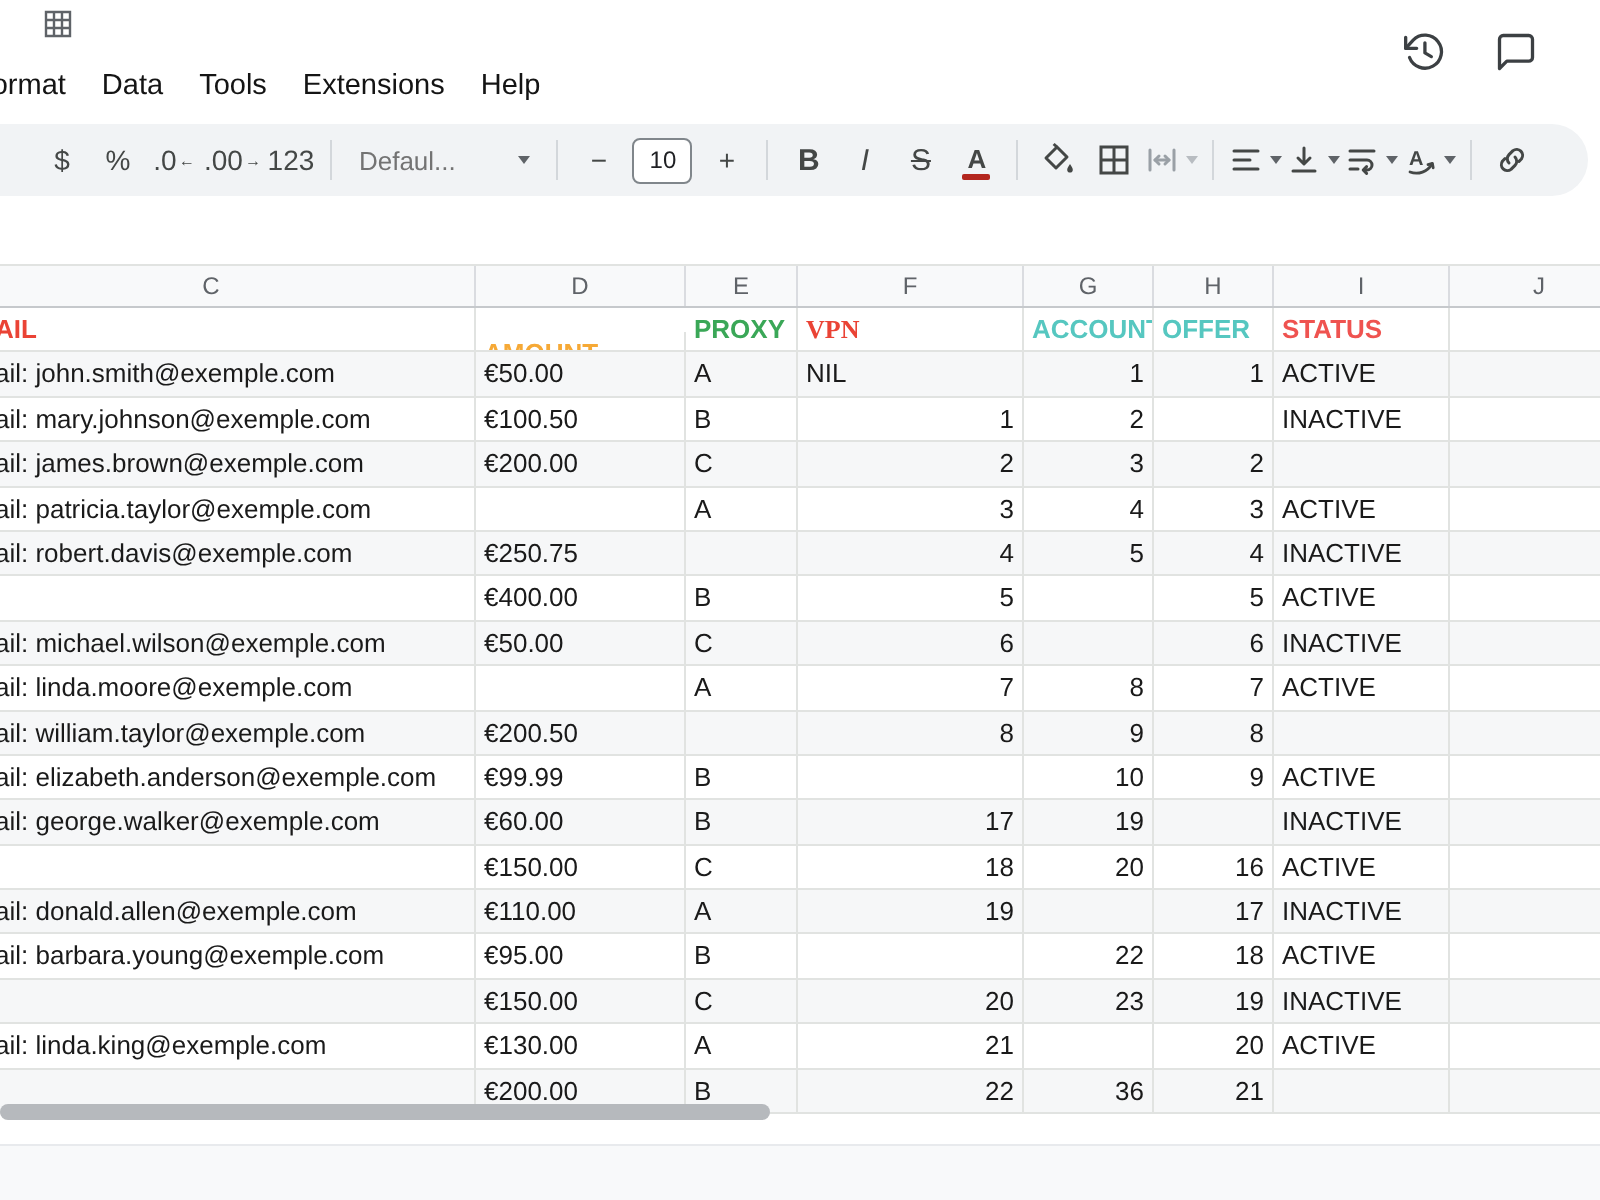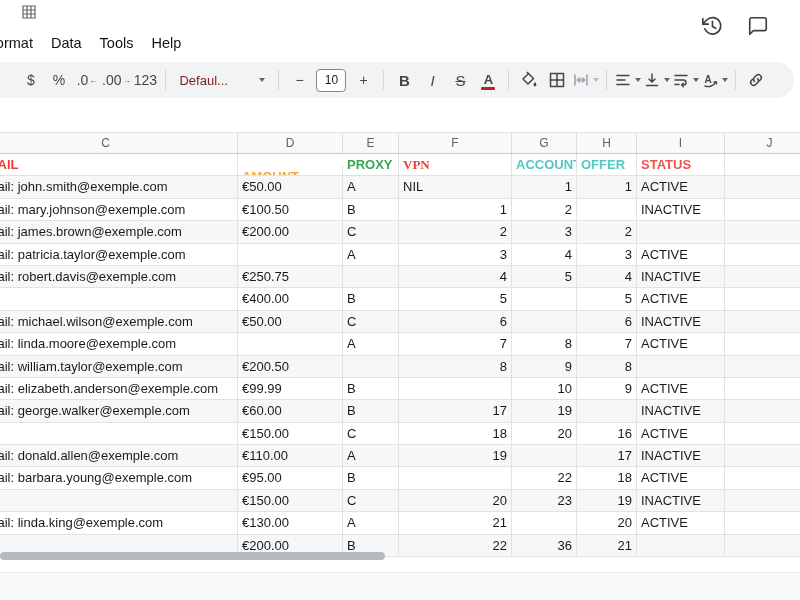--- a/index.html
+++ b/index.html
@@ -20,21 +20,21 @@
   .icon-btn.comment { left:738px; }
   
   .toolbar { position:absolute; left:-40px; right:6px; top:62px; height:36px;
              background:#f1f3f5; border-radius:18px; display:flex; align-items:center;
              padding:0 8px 0 58px; box-sizing:border-box; gap:2px; }
   .tbtn { min-width:26px; height:26px; display:flex; align-items:center; justify-content:center;
           border-radius:4px; color:#444746; font-size:14px; white-space:nowrap; }
   .tbtn svg { display:block; }
   .tsep { width:1px; height:20px; background:#d3d7db; margin:0 5px; flex:none; }
   .arr { font-size:8px; margin-left:1px; color:#444746; }
-  .font-family-btn { width:86px; justify-content:space-between; padding:0 6px; font-size:13px; color:#7f1d1d;text-align:center; }
+  .font-family-btn { width:86px; justify-content:space-between; padding:0 6px; font-size:13px; color:#737373;text-align:center; }
   .caret { width:0; height:0; border-left:3.5px solid transparent; border-right:3.5px solid transparent;
            border-top:4px solid #5f6368; margin-left:3px; flex:none; }
   .size-box { width:28px; height:21px; border:1px solid #80868b; border-radius:4px; background:#fff;
               display:flex; align-items:center; justify-content:center; font-size:12px; color:#202124; margin:0 2px; }
   .bold-btn { font-weight:700; font-size:15px; }
   .italic-btn { font-style:italic; font-size:15px; }
   .strike-btn { text-decoration:line-through; font-size:15px; }
   .text-color-btn { flex-direction:column; line-height:1; padding-top:3px; font-size:13px; font-weight:600; }
   .color-bar { width:14px; height:3px; margin-top:1px; border-radius:1px; }
   .disabled { color:#9aa0a6; }
@@ -67,20 +67,21 @@
   <span class="mini-grid">
     <svg width="14" height="14" viewBox="0 0 14 14" fill="none" stroke="currentColor" stroke-width="1.2">
       <path d="M1 1h12v12H1z M1 5h12 M1 9h12 M5 1v12 M9 1v12"></path>
     </svg>
   </span>
 
   <nav class="menubar">
     <span class="menu-item">Format</span>
     <span class="menu-item">Data</span>
     <span class="menu-item">Tools</span>
+    <span class="menu-item">Extensions</span>
     <span class="menu-item">Help</span>
   </nav>
 
   <div class="icon-btn history">
     <span>
       <svg width="22" height="22" viewBox="0 0 24 24" fill="none" stroke="currentColor" stroke-width="1.8" stroke-linecap="round" stroke-linejoin="round">
         <polyline points="2 4 2 10 8 10"></polyline>
         <path d="M4.1 15a9 9 0 1 0 2-9.5L2 10"></path>
         <polyline points="12.5 7 12.5 12.5 16 14.5"></polyline>
       </svg>

